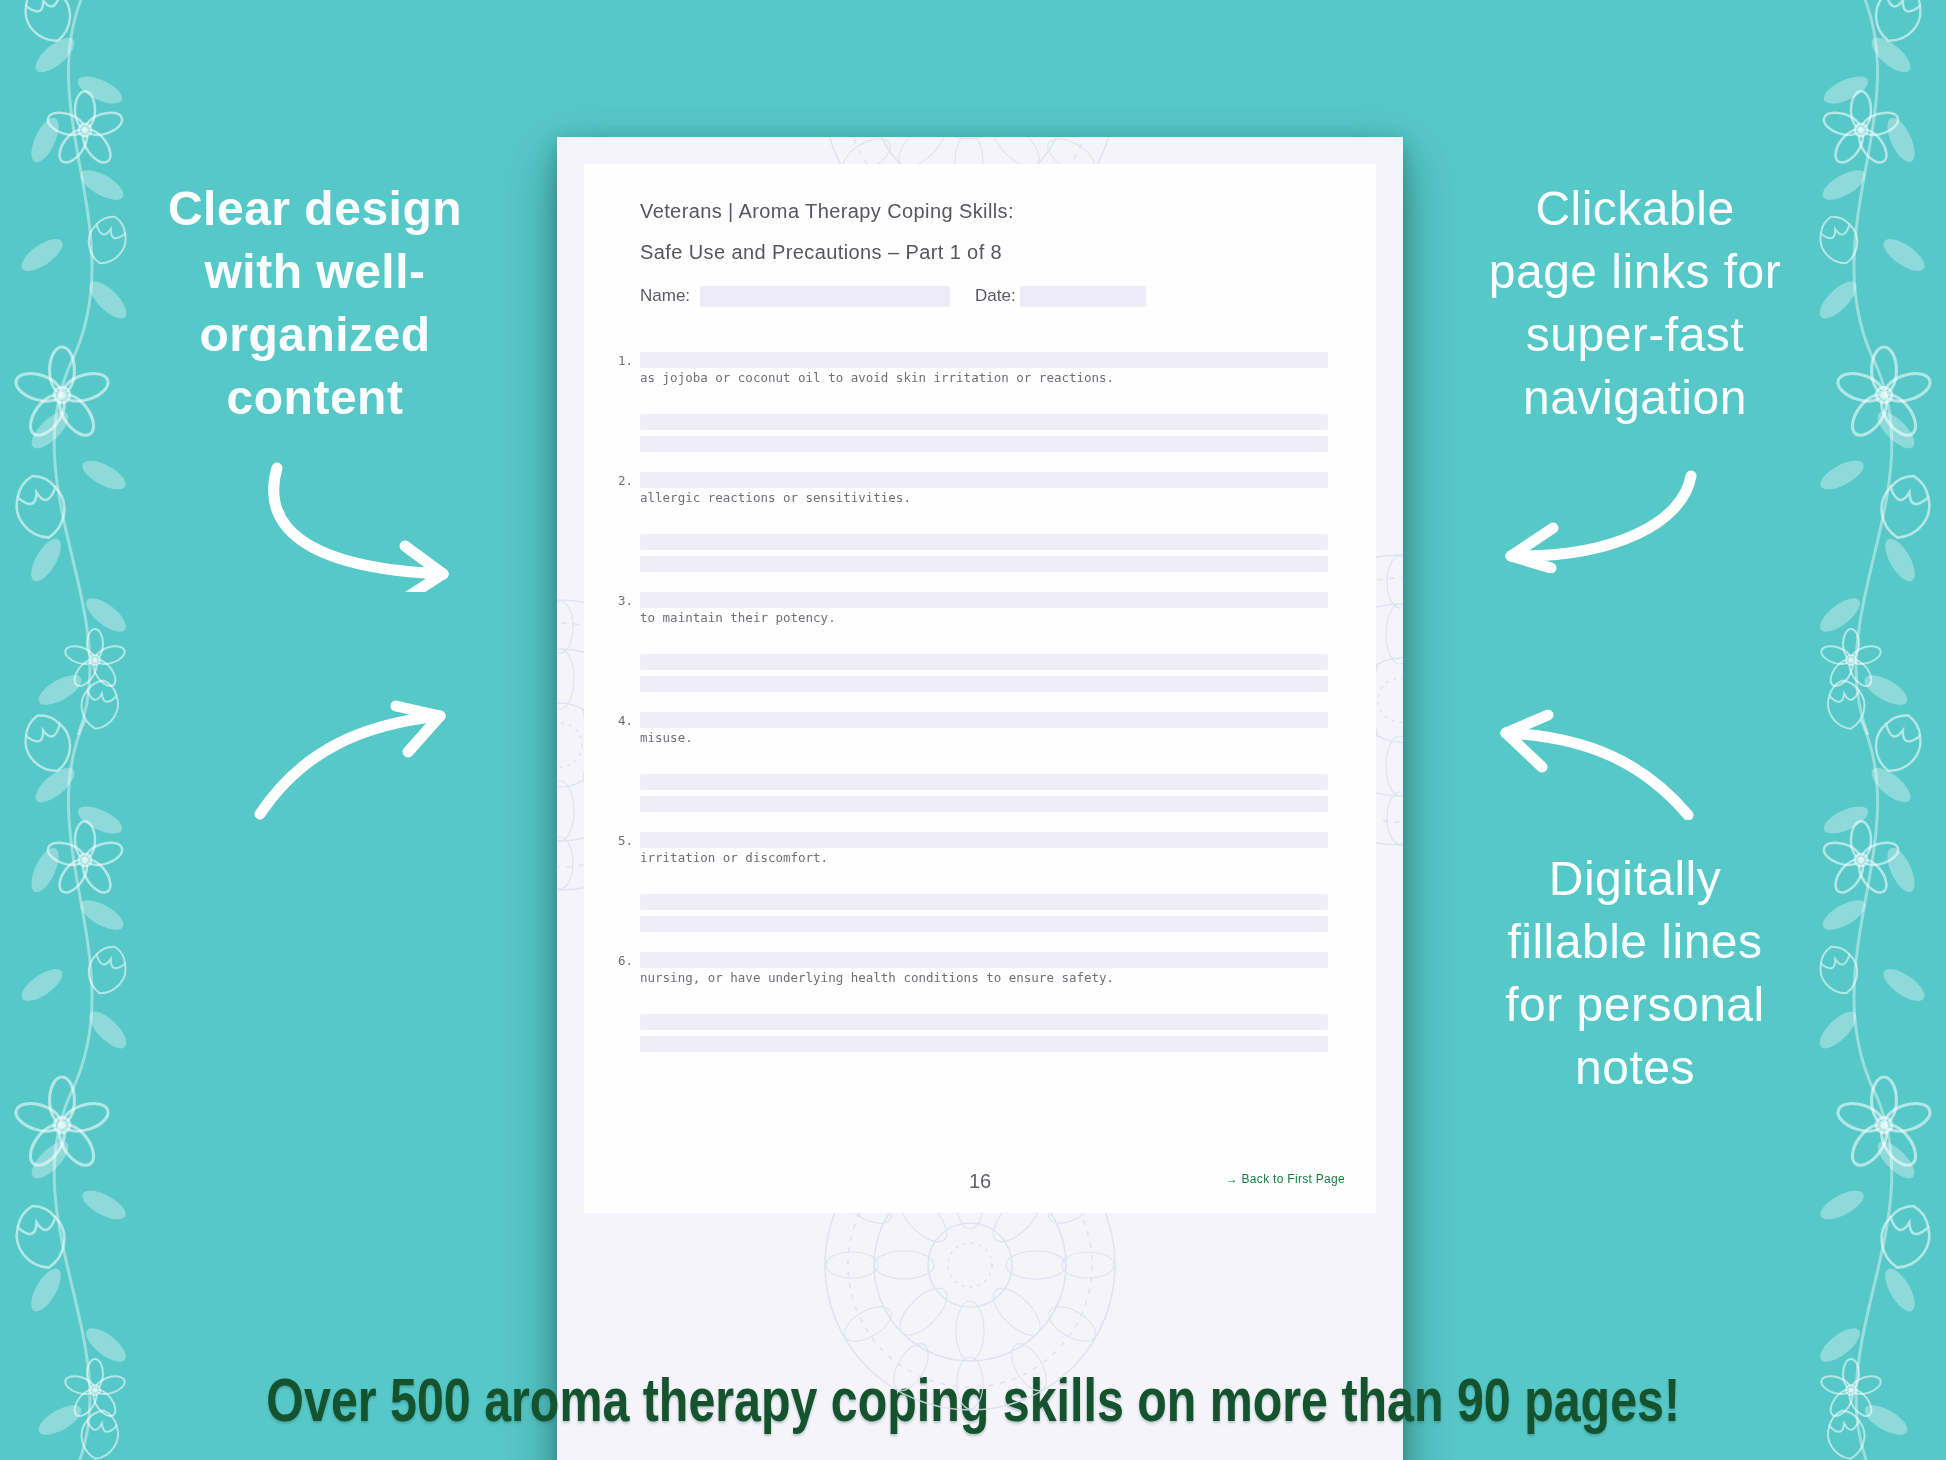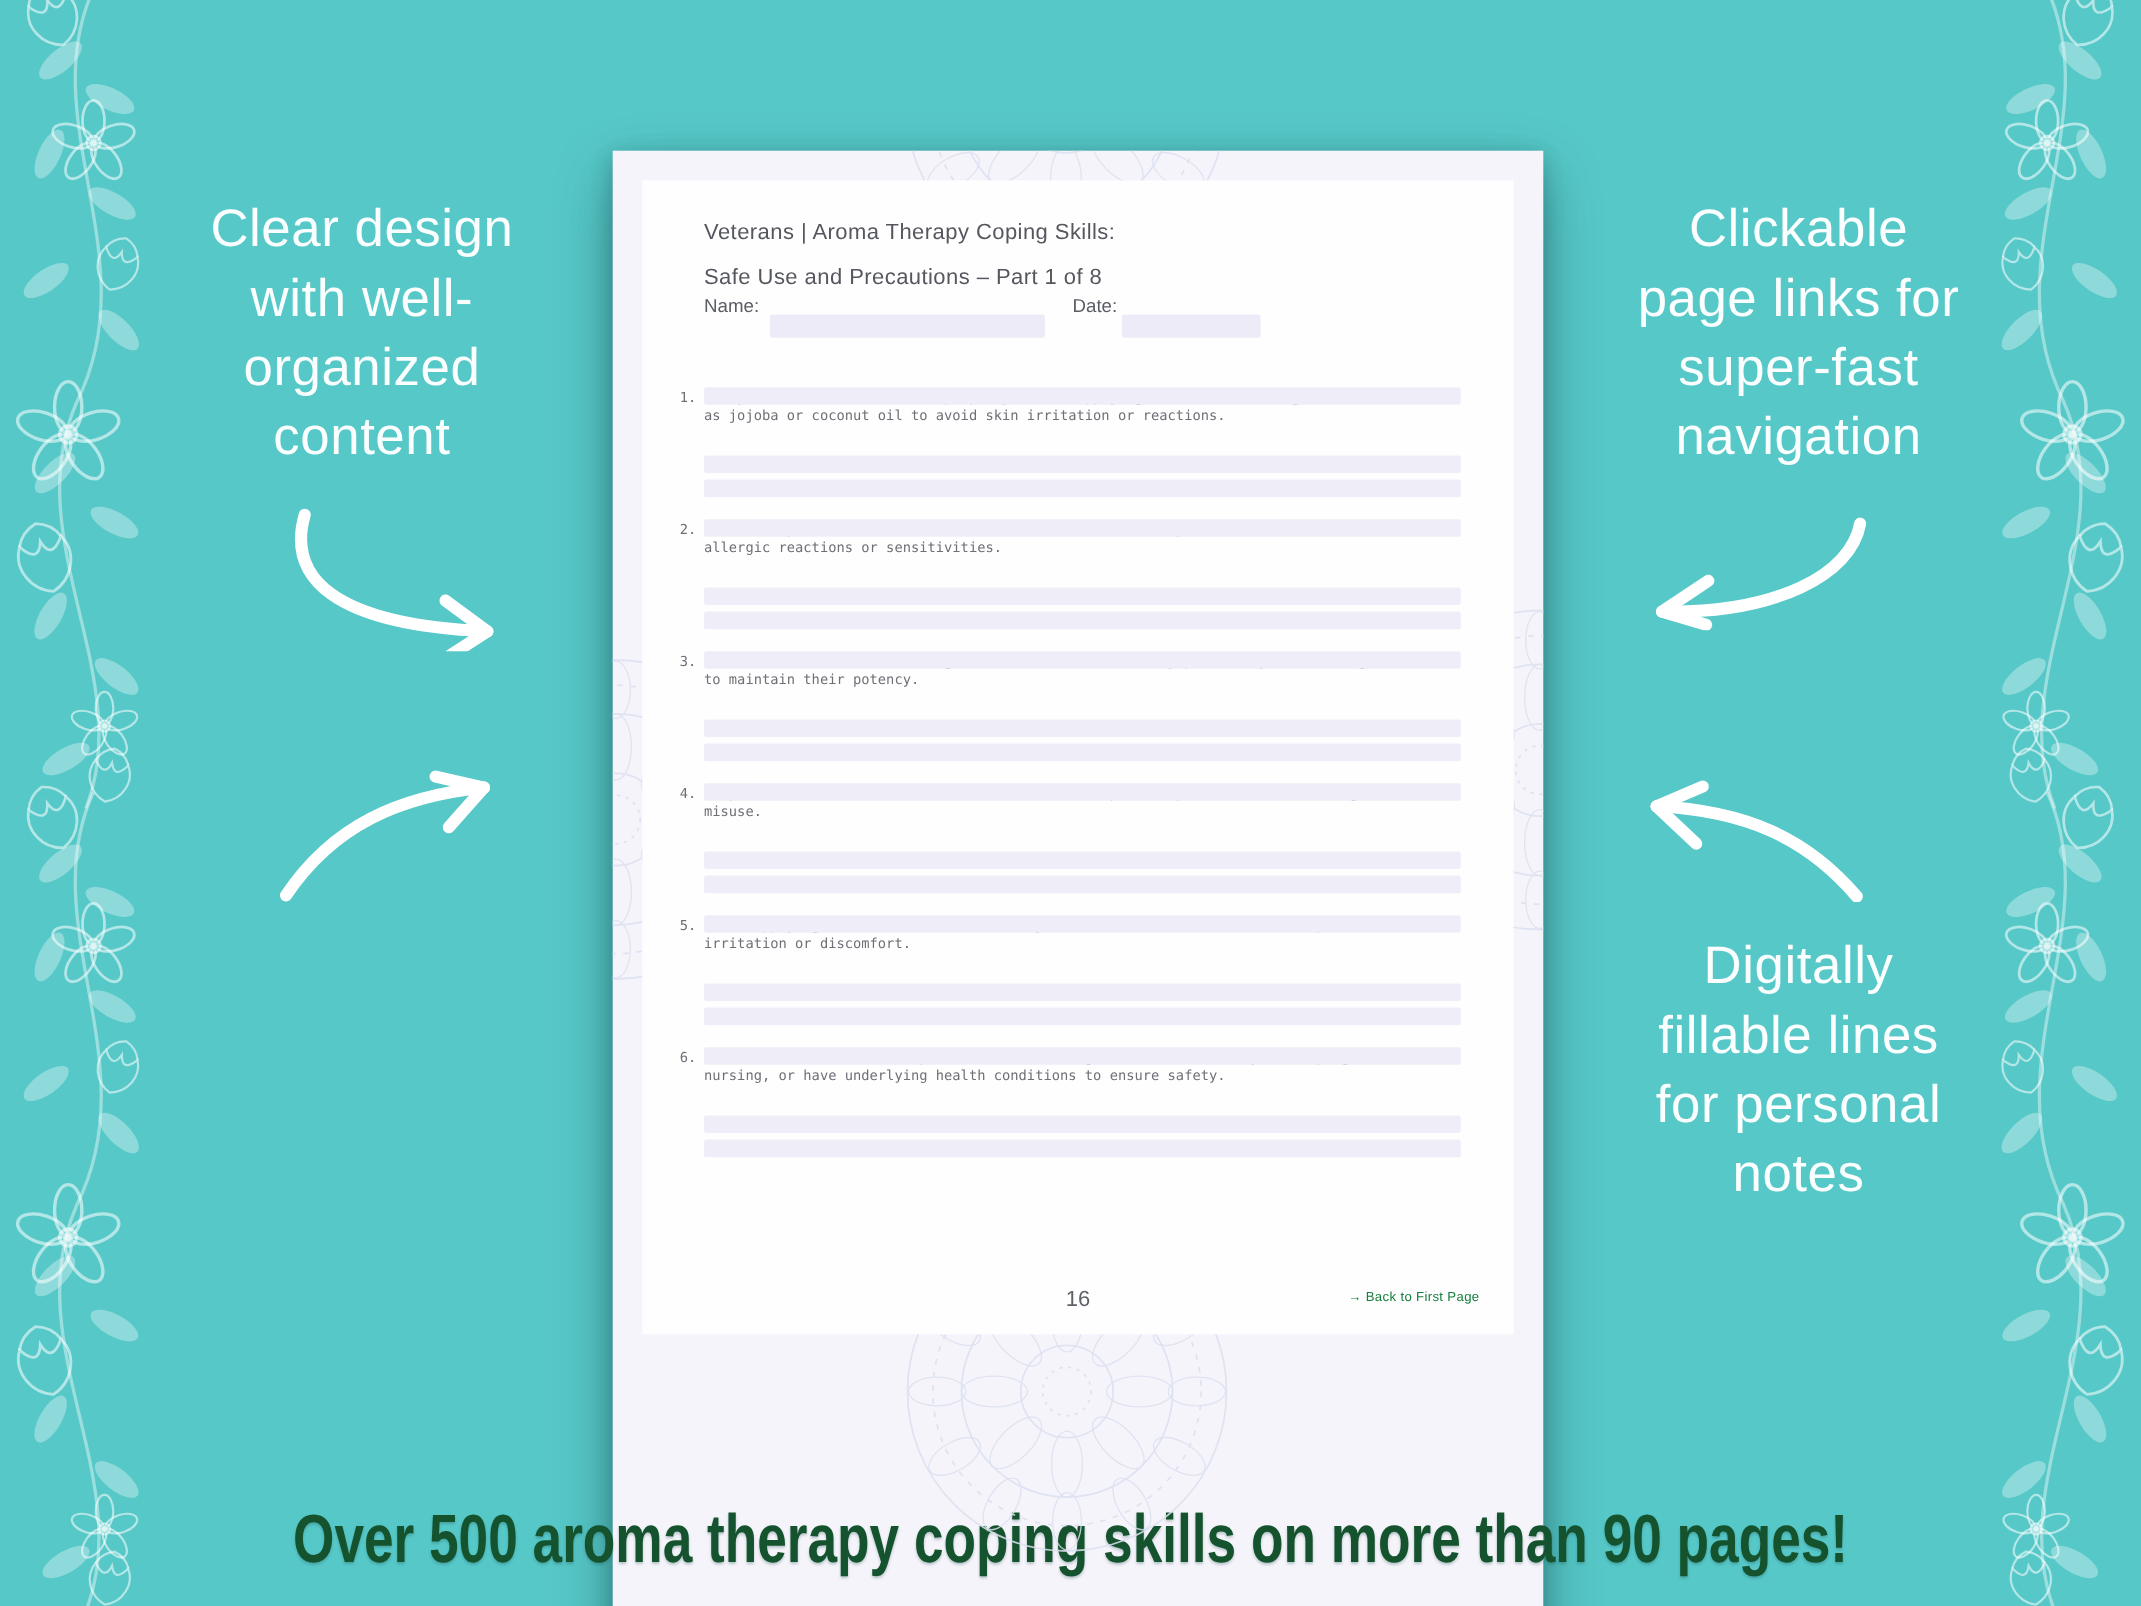--- a/index.html
+++ b/index.html
@@ -5,21 +5,21 @@
   html,body{margin:0;padding:0;background:#57c8c8;}
   .stage{position:relative;width:1946px;height:1460px;background:#57c8c8;overflow:hidden;
          font-family:"Liberation Sans",sans-serif;}
   
   .border{position:absolute;top:0;height:1460px;width:150px;pointer-events:none;}
   .border.left{left:0;}
   .border.right{right:0;transform:scaleX(-1);}
   
   .ann{position:absolute;color:#fbfefe;font-size:48px;font-weight:300;line-height:1.31;
        text-align:center;white-space:pre-line;letter-spacing:.5px;}
-  .ann.tl{left:119px;top:178px;width:420px;}
+  .ann.tl{left:105px;top:178px;width:420px;font-weight:bold;}
   .ann.bl{left:115px;top:848px;width:420px;}
   .ann.tr{left:1425px;top:178px;width:420px;}
   .ann.br{left:1445px;top:848px;width:380px;}
   
   .arrow{position:absolute;pointer-events:none;}
   .arrow path{fill:none;stroke:#ffffff;stroke-width:11;stroke-linecap:round;stroke-linejoin:round;}
   .a-tl{left:255px;top:462px;}
   .a-bl{left:248px;top:700px;}
   .a-tr{left:1495px;top:468px;}
   .a-br{left:1490px;top:705px;}
@@ -28,21 +28,21 @@
        overflow:hidden;box-shadow:0 22px 50px rgba(13,58,60,.45),0 6px 18px rgba(13,58,60,.3);}
   .mandala{position:absolute;z-index:1;opacity:.85;}
   .m-top{left:262px;top:-190px;}
   .m-left{left:-147px;top:458px;}
   .m-right{left:693px;top:413px;}
   .m-bottom{left:263px;top:978px;}
   .inner{position:absolute;z-index:2;left:27px;top:27px;width:792px;height:1049px;background:#fffeff;}
   .title{position:absolute;left:56px;color:#55575e;font-size:20px;letter-spacing:.4px;}
   .title.t1{top:36px;}
   .title.t2{top:77px;}
-  .meta-label{position:absolute;top:105px;color:#5a5c63;font-size:17px;text-align:right;}
+  .meta-label{position:absolute;top:122px;color:#5a5c63;font-size:17px;text-align:right;}
   .lbl-name{left:56px;}
   .lbl-date{left:391px;}
   .field{position:absolute;top:122px;height:21px;background:#edebf7;border-radius:2px;}
   .f-name{left:116px;width:250px;}
   .f-date{left:436px;width:126px;}
   .items{position:absolute;left:34px;top:188px;width:712px;}
   .item{position:relative;height:120px;}
   .item-text{position:absolute;top:0;left:0;display:flex;color:#6e7076;
              font-family:"DejaVu Sans Mono",monospace;font-size:12.5px;line-height:17px;}
   .item-text .num{width:22px;flex:none;}

